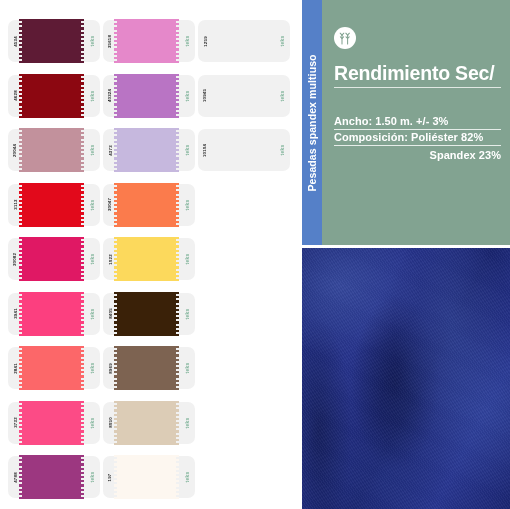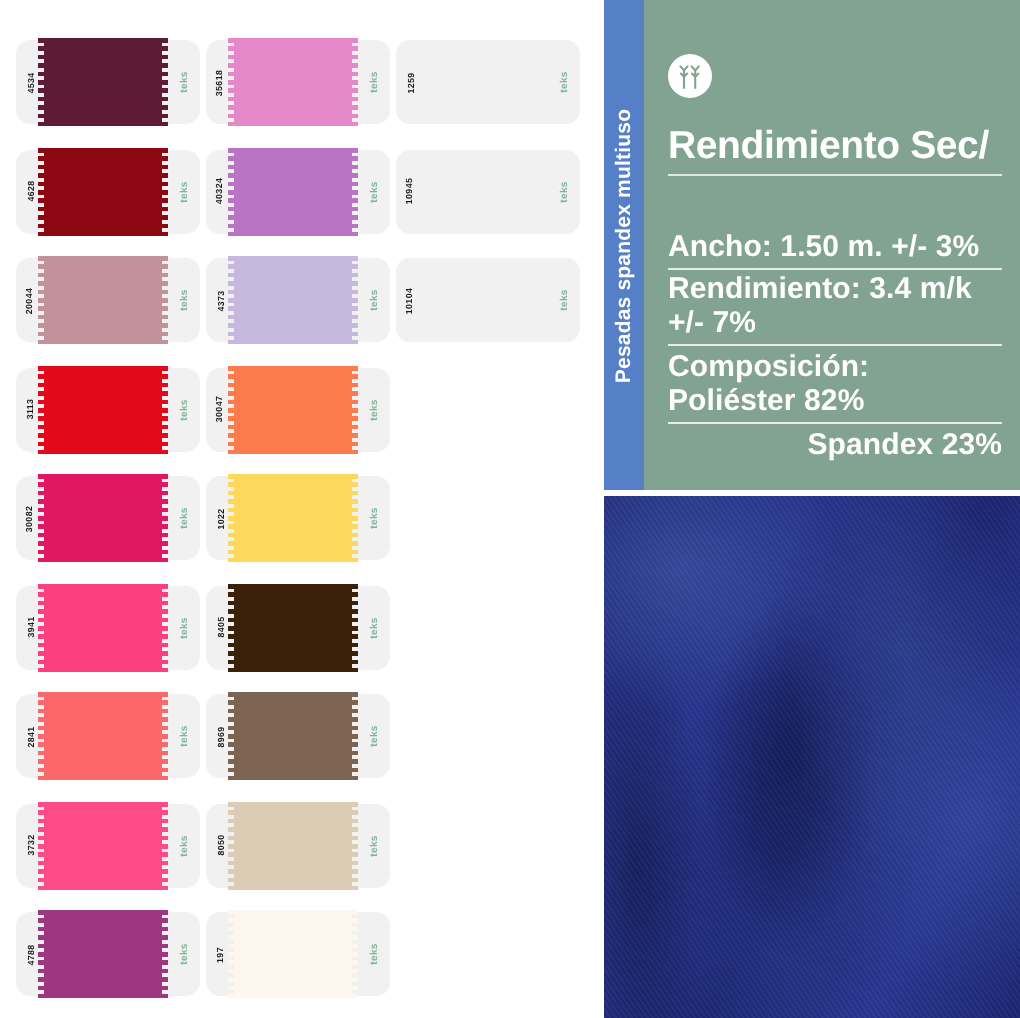--- a/index.html
+++ b/index.html
@@ -152,21 +152,21 @@
   }
   .card-subtitle {
     font-size: 11px;
     font-weight: normal;
     color: #ffffff;
     margin-top: 6px;
     letter-spacing: .1px;
   }
   .specs { margin-top: 25px; }
   .spec-line {
-    font-size: 15px;
+    font-size: 11px;
     font-weight: bold;
     color: #ffffff;
     padding: 1.5px 0 2px 0;
     border-bottom: 1px solid rgba(255,255,255,.8);
     letter-spacing: .05px;
   }
   .spec-line.no-rule { border-bottom: none; text-align: right; padding-top: 2.5px; }
 
   
   .fabric-photo {
@@ -610,21 +610,20 @@
               <path d="M10.6 8.4 L9 6.8"></path>
               <path d="M10.6 8.4 L12.2 6.8"></path>
             </g>
           </svg>
         </div>
 
         <div class="card-title">Rendimiento Sec/</div>
 
         <div class="specs" id="specs-list">
             <div class="spec-line">Ancho: 1.50 m. +/- 3%</div>
-            <div class="spec-line">Rendimiento: 3.4 m/k +/- 7%</div>
             <div class="spec-line">Composición: Poliéster 82%</div>
             <div class="spec-line no-rule">Spandex 23%</div>
           </div>
       </div>
     </div>
 
     <div class="fabric-photo"></div>
   </div>
 </div>
 

